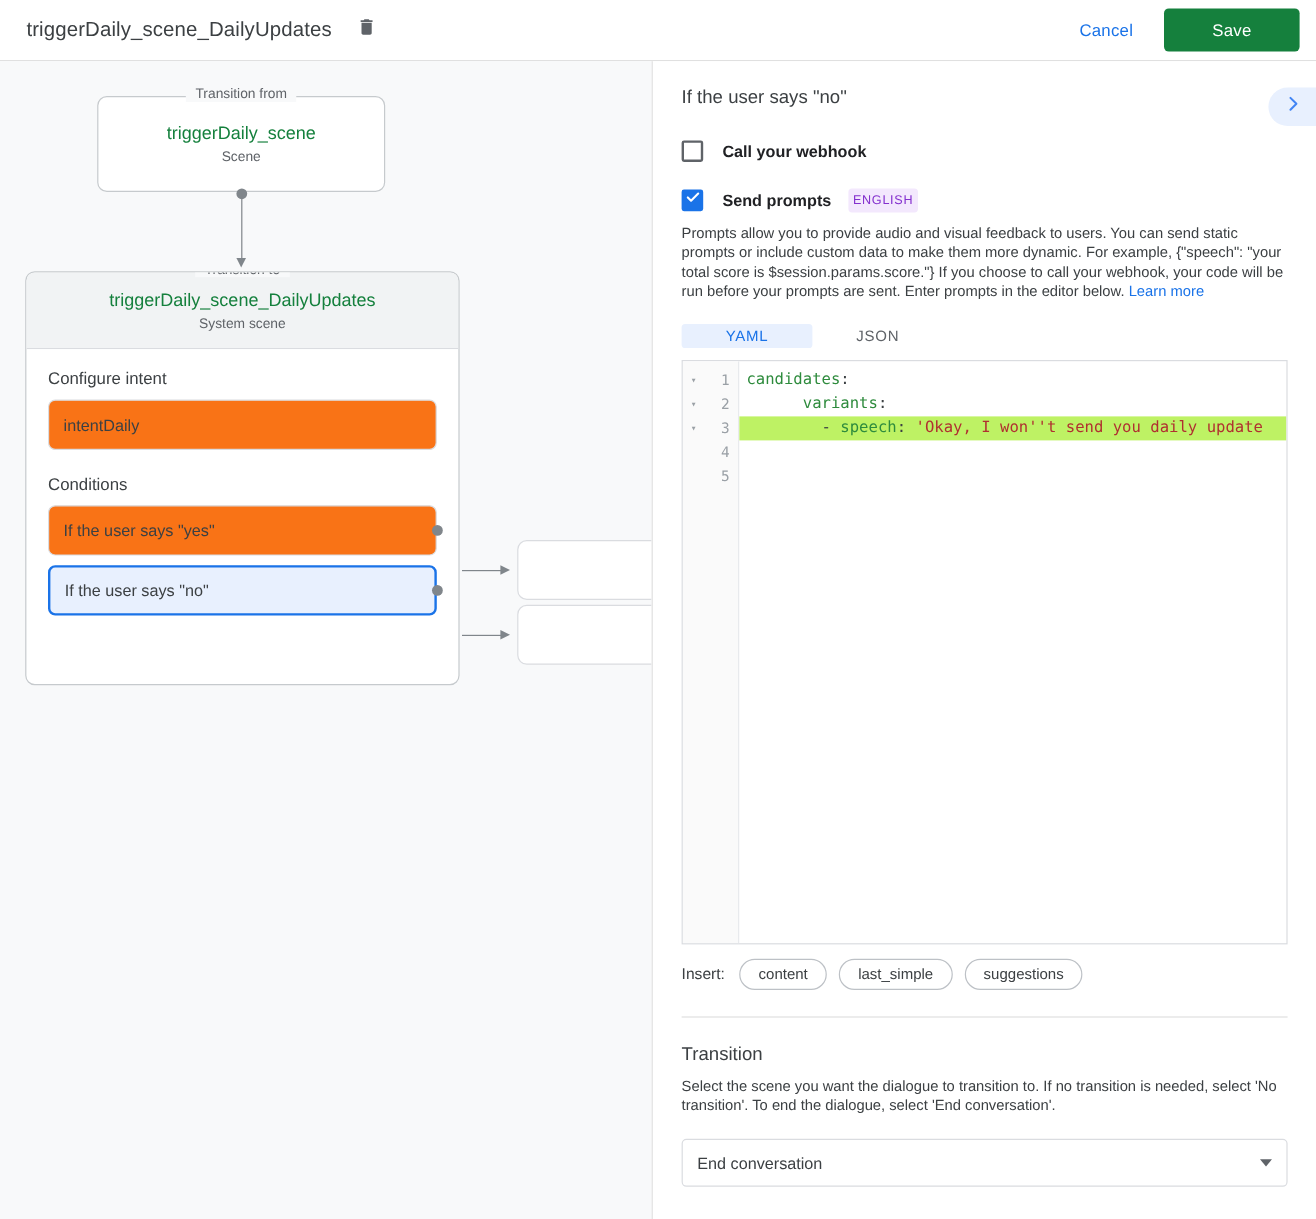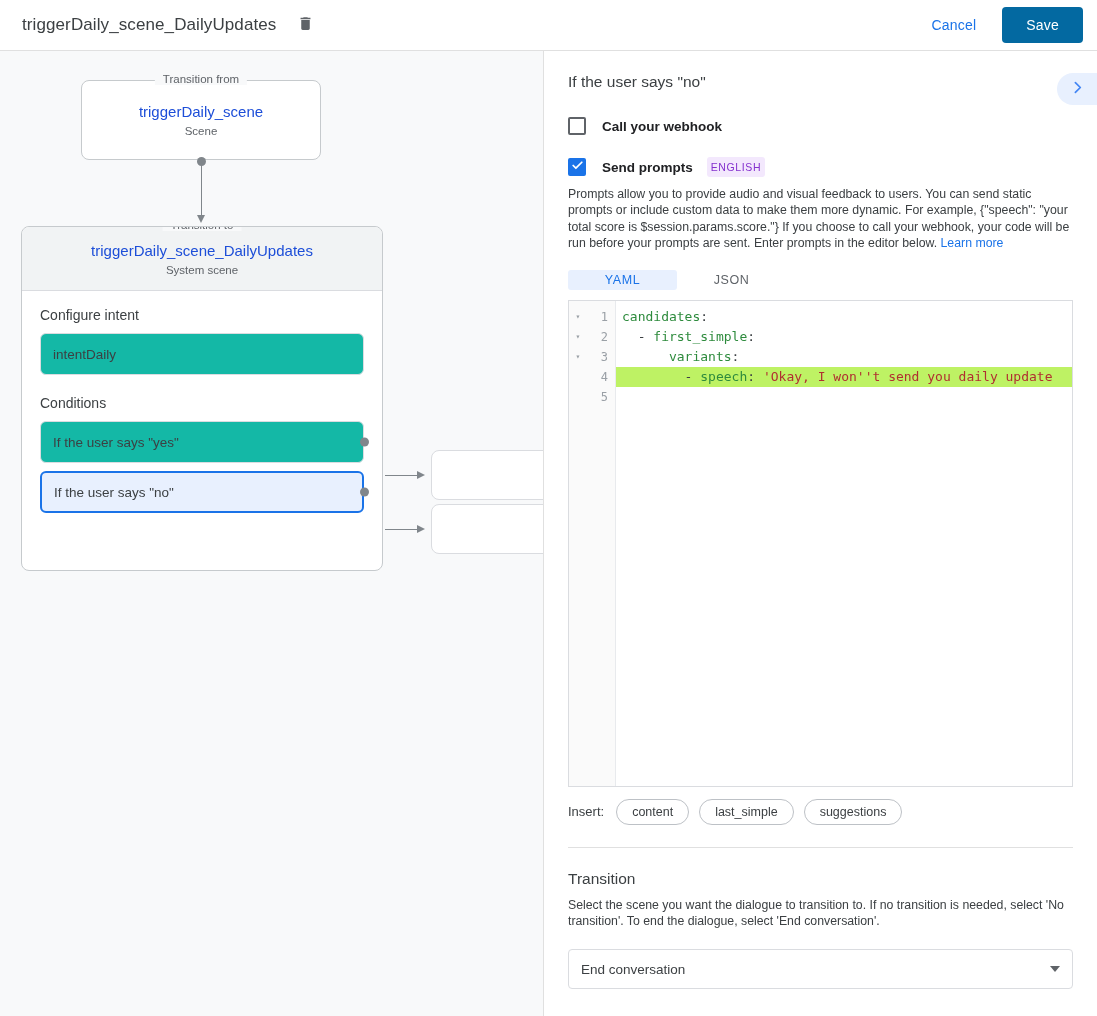--- a/index.html
+++ b/index.html
@@ -27,23 +27,23 @@
     display: flex; align-items: center; justify-content: center;
     cursor: pointer; border-radius: 50%;
   }
   .topbar-spacer { flex: 1 1 auto; }
   .cancel-btn {
     color: #1a73e8; font-size: 14px; font-weight: 500;
     padding: 8px 14px; border-radius: 4px; background: none; border: none;
     cursor: pointer; letter-spacing: .2px;
   }
   .save-btn {
-    background: #0369a1; color: #fff; border: none; border-radius: 4px;
+    background: #15803d; color: #fff; border: none; border-radius: 4px;
     font-size: 14px; font-weight: 500; letter-spacing: .2px;
-    padding: 0 24px; height: 36px; margin-left: 12px; cursor: pointer;
+    padding: 0 40px; height: 36px; margin-left: 12px; cursor: pointer;
     font-family: "Liberation Sans", sans-serif;
   }
 
   
   .canvas {
     position: absolute; left: 0; top: 51px; width: 543px; height: 965px;
     background: #f8f9fa; overflow: hidden;
   }
 
   .fieldset {
@@ -54,21 +54,21 @@
   .fieldset > .legend {
     position: absolute; top: -8px; left: 50%; transform: translateX(-50%);
     background: #f8f9fa; padding: 0 8px;
     font-size: 11.5px; color: #5f6368; white-space: nowrap;
   }
 
   #node-from {
     left: 81px; top: 29px; width: 240px; height: 80px;
     display: flex; flex-direction: column; align-items: center; justify-content: center;
   }
-  .node-title { font-size: 15px; color: #1d4ed8; }
+  .node-title { font-size: 15px; color: #15803d; }
   .node-sub { font-size: 11.5px; color: #5f6368; margin-top: 5px; }
 
   .connector { position: absolute; left: 201px; top: 106px; }
   .conn-dot {
     position: absolute; left: -4.5px; top: 0; width: 9px; height: 9px;
     background: #80868b; border-radius: 50%;
   }
   .conn-line {
     position: absolute; left: 0; top: 4px; width: 1px; height: 56px; background: #80868b;
   }
@@ -87,21 +87,21 @@
     height: 64px; display: flex; flex-direction: column;
     align-items: center; justify-content: center;
     border-radius: 7px 7px 0 0;
   }
   .node-section { padding: 16px 18px 0 18px; }
   .section-label { font-size: 14px; color: #3c4043; margin-bottom: 10px; }
   .intent-box, .cond-box {
     border: 1px solid #dadce0; border-radius: 6px;
     height: 42px; display: flex; align-items: center;
     padding: 0 12px; font-size: 13.5px; color: #3c4043;
-    background: #14b8a6; cursor: pointer;
+    background: #f97316; cursor: pointer;
   }
   .cond-box { margin-bottom: 8px; position: relative; }
   .cond-box.selected {
     background: #e8f0fe; border: 2px solid #1a73e8;
   }
   .cond-dot {
     position: absolute; right: -5.5px; top: 50%; transform: translateY(-50%);
     width: 9px; height: 9px; border-radius: 50%; background: #80868b;
   }
   .cond-box.selected .cond-dot { right: -6.5px; }
@@ -349,21 +349,20 @@
               <span class="fold"></span>
               <span class="lnum">4</span>
             </div>
             <div class="gutter-row">
               <span class="fold"></span>
               <span class="lnum">5</span>
             </div>
           </div>
         <div class="code" id="code">
             <div class="code-row"><span class="tok-key">candidates</span><span class="tok-punct">:</span></div>
-            <div class="code-row"><span class="tok-punct">  - </span><span class="tok-key">first_simple</span><span class="tok-punct">:</span></div>
             <div class="code-row"><span class="tok-punct">      </span><span class="tok-key">variants</span><span class="tok-punct">:</span></div>
             <div class="code-row hl"><span class="tok-punct">        - </span><span class="tok-key">speech</span><span class="tok-punct">: </span><span class="tok-str">'Okay, I won''t send you daily update</span></div>
             <div class="code-row">&nbsp;</div>
           </div>
       </div>
 
       <div class="insert-row">
         <div class="insert-label">Insert:</div>
         <div class="chip">content</div>
         <div class="chip">last_simple</div>

